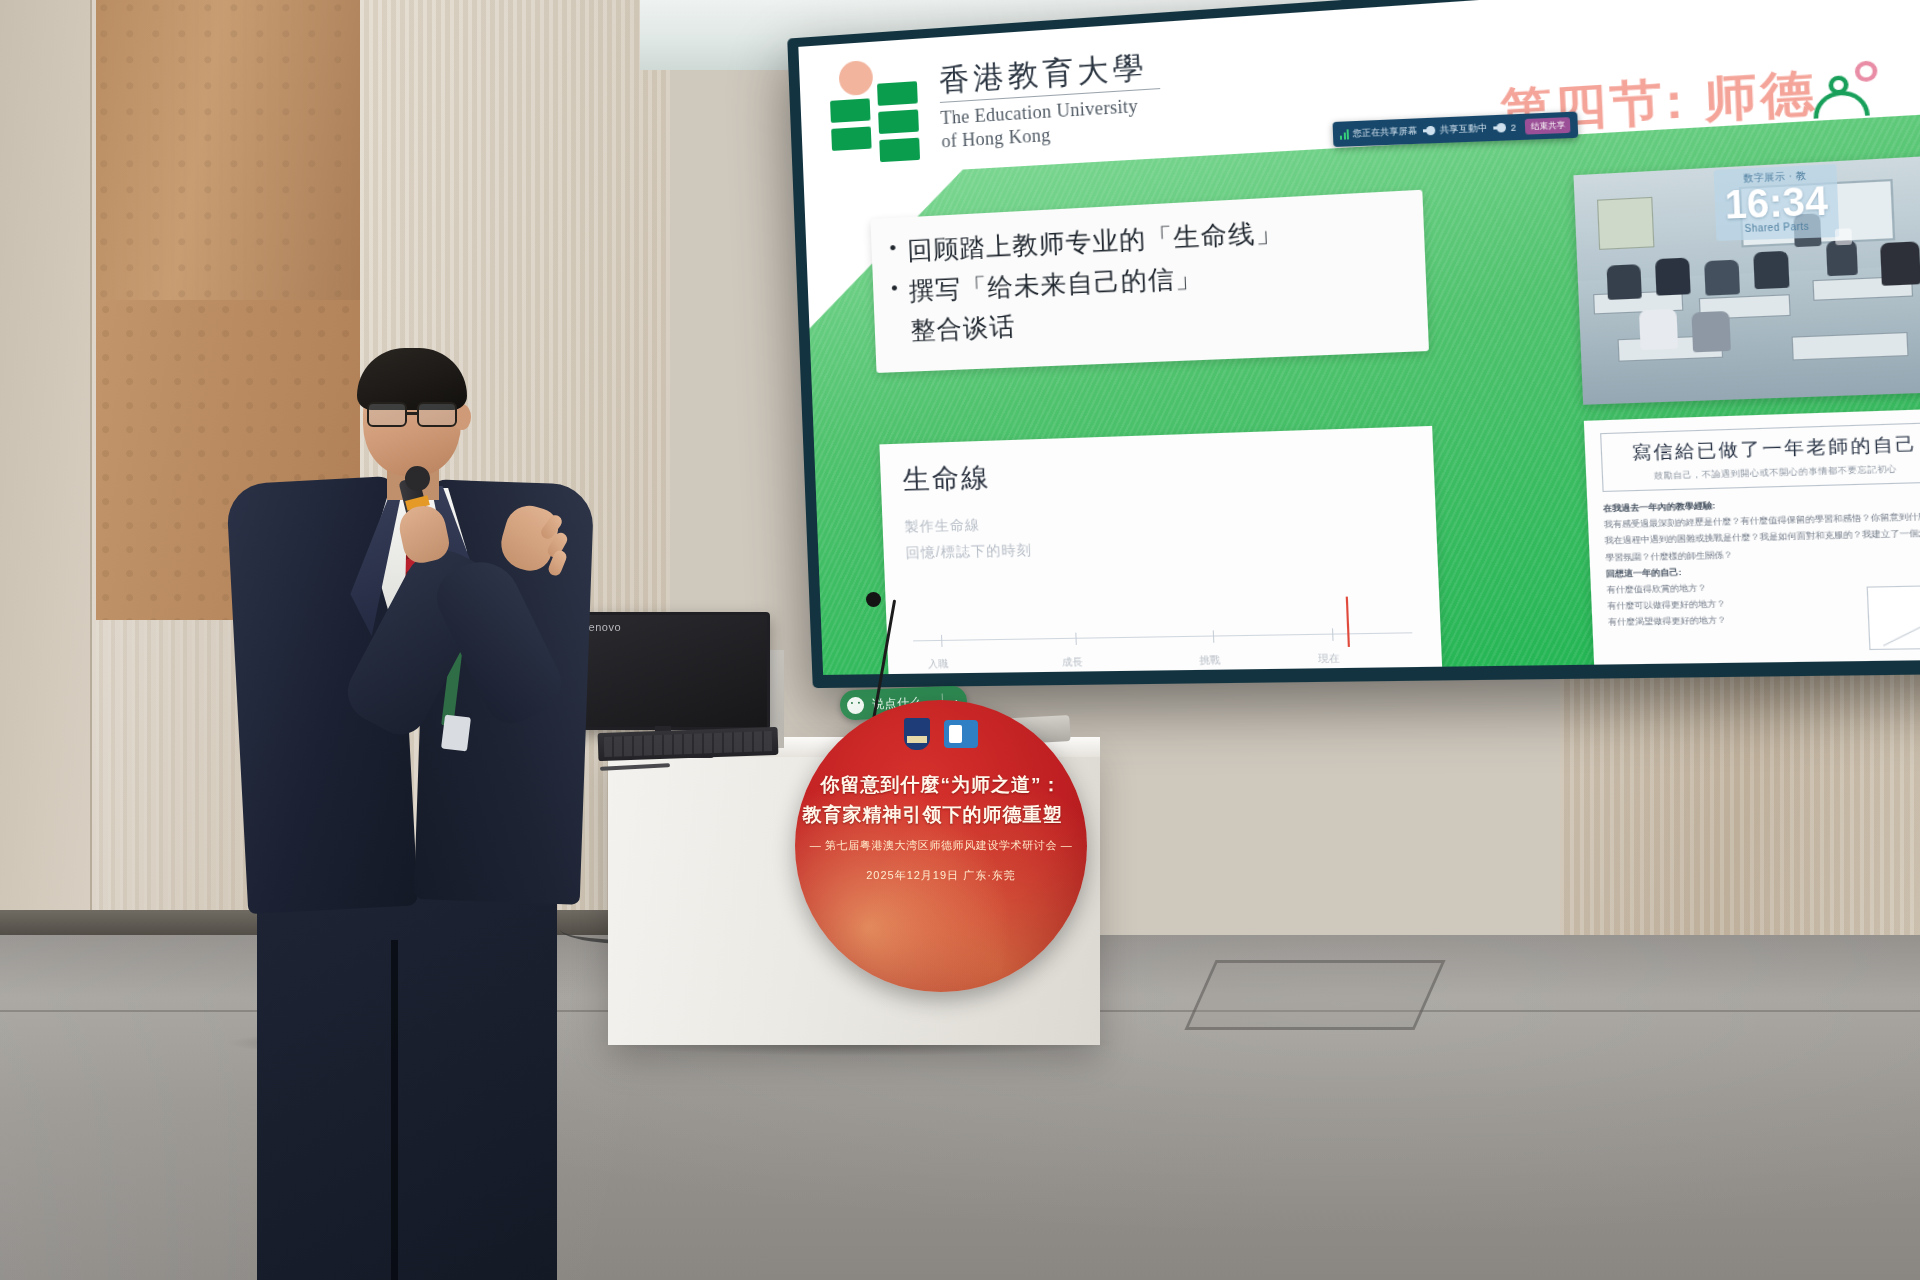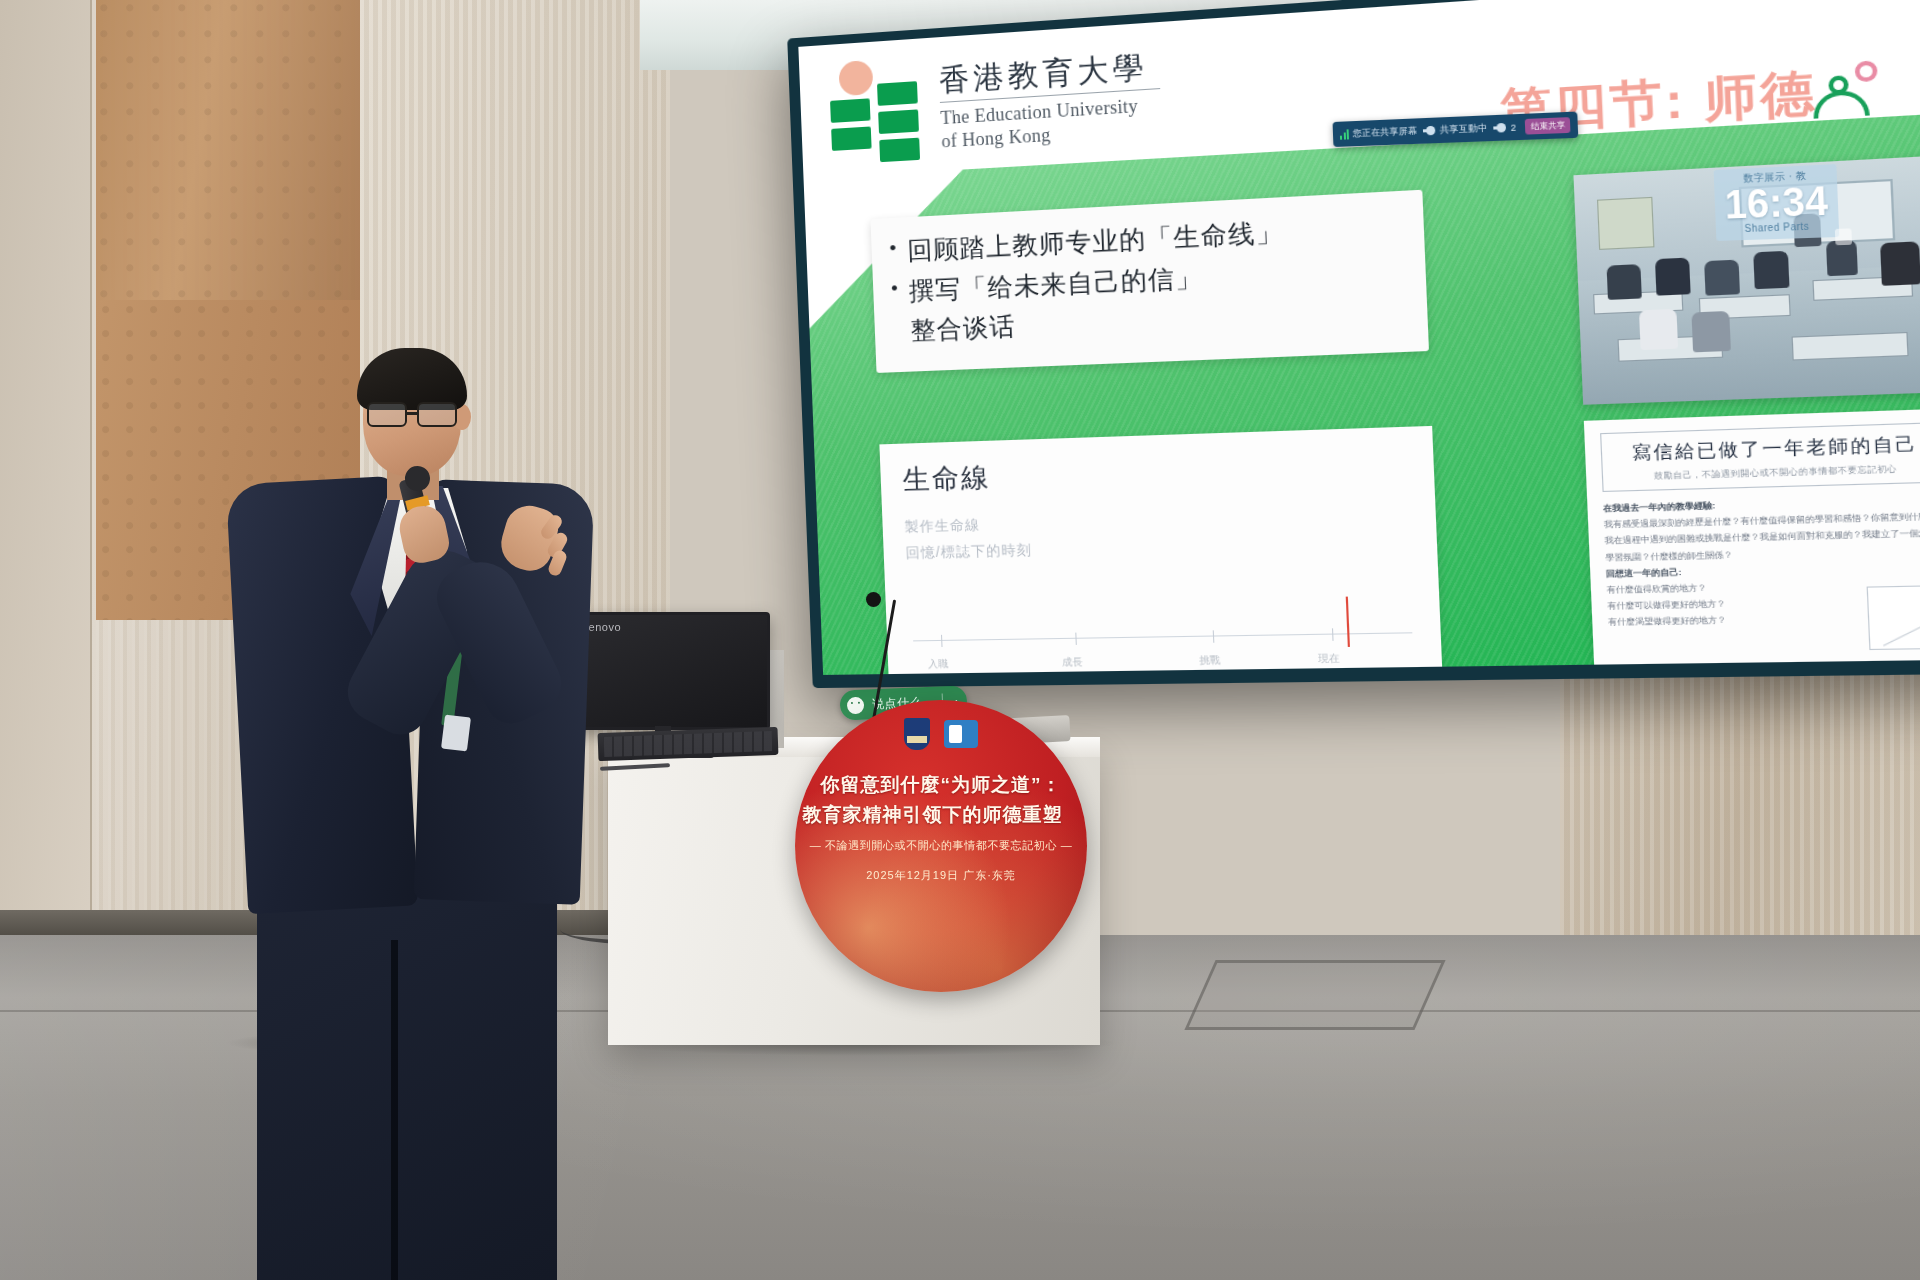--- a/index.html
+++ b/index.html
@@ -787,21 +787,21 @@
   <div class="mic-head"></div>
 
   <div class="poster">
     <div class="poster-shine"></div>
     <div class="poster-logos">
       <span class="pl-crest"></span>
       <span class="pl-blue"></span>
     </div>
     <div class="poster-t1">你留意到什麼“为师之道”：</div>
     <div class="poster-t2">教育家精神引领下的师德重塑</div>
-    <div class="poster-t3">— 不論遇到開心或不開心的事情都不要忘記初心 —</div>
+    <div class="poster-t3">— 第七届粤港澳大湾区师德师风建设学术研讨会 —</div>
     <div class="poster-t4">2025年12月19日  广东·东莞</div>
   </div>
 
   <div class="sp-shadow"></div>
   <div class="speaker">
     <div class="sp-legs"></div>
     <div class="sp-leg-split"></div>
     <div class="sp-jacket-l"></div>
     <div class="sp-jacket-r"></div>
     <div class="sp-shirt"></div>

